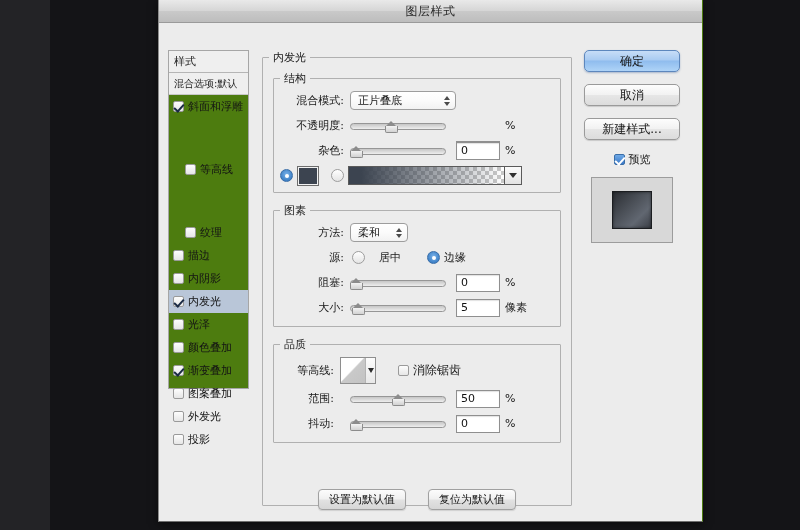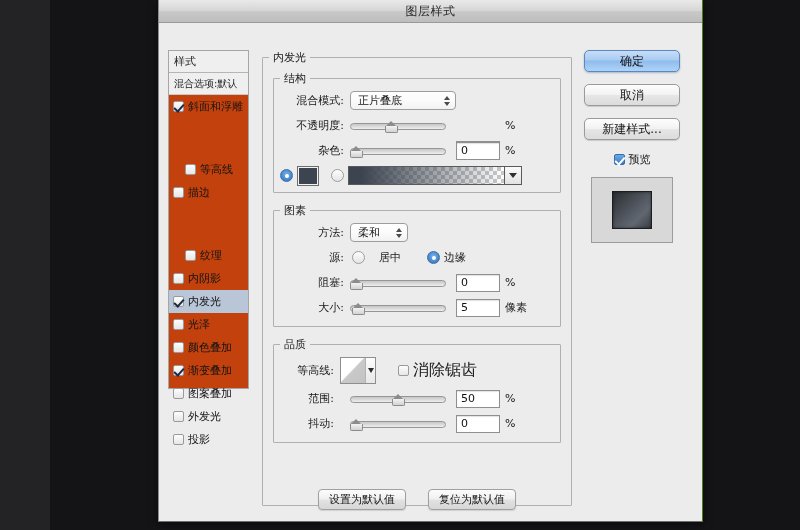--- a/index.html
+++ b/index.html
@@ -38,21 +38,21 @@
   }
   .titlebar .title {
     font-size: 12px; color: #2a2a2a; letter-spacing: .5px;
   }
 
   .body { position: relative; width: 100%; height: 499px; padding: 6px 0 0 0; }
 
   
   .sidebar {
     position: absolute; left: 9px; top: 27px; width: 81px; height: 339px;
-    background: #c2410c;
+    background: #4d7c0f;
     border: 1px solid #a6a6a6;
   }
   .side-head {
     height: 22px; display: flex; align-items: center; padding-left: 5px;
     font-size: 11px; color: #1d1d1d;
     border-bottom: 1px solid #b5b5b5;
     background: #efefef;
   }
   .side-sub {
     height: 22px; display: flex; align-items: center; padding-left: 5px;
@@ -312,27 +312,27 @@
         </div>
         <div class="side-list" id="side-list">
             <div class="side-item">
               <span class="cb on"></span>
               <span class="side-label">斜面和浮雕</span>
             </div>
             <div class="side-item sub">
               <span class="cb"></span>
               <span class="side-label">等高线</span>
             </div>
+            <div class="side-item sub">
+              <span class="cb"></span>
+              <span class="side-label">纹理</span>
+            </div>
             <div class="side-item">
               <span class="cb"></span>
               <span class="side-label">描边</span>
-            </div>
-            <div class="side-item sub">
-              <span class="cb"></span>
-              <span class="side-label">纹理</span>
             </div>
             <div class="side-item">
               <span class="cb"></span>
               <span class="side-label">内阴影</span>
             </div>
             <div class="side-item selected">
               <span class="cb on"></span>
               <span class="side-label">内发光</span>
             </div>
             <div class="side-item">
@@ -475,21 +475,21 @@
               <div class="row" style="height:32px;margin-top:2px;">
                 <span class="rlabel" style="width:60px;">等高线:</span>
                 <span class="contour" style="margin-left:6px;">
                   <span class="cthumb"></span>
                   <span class="cbtn">
                       <i></i>
                     </span>
                 </span>
                 <span style="display:inline-flex;align-items:center;margin-left:22px;">
                   <span class="cb"></span>
-                  <span style="font-size:16px;color:#181818;">消除锯齿</span>
+                  <span style="font-size:12px;color:#181818;">消除锯齿</span>
                 </span>
               </div>
 
               <div class="row">
                 <span class="rlabel" style="width:60px;">范围:</span>
                 <span class="slider" style="width:96px;margin-left:16px;">
                   <span class="track"></span>
                   <span class="thumb" style="left: 41.5px;"></span>
                 </span>
                 <span class="numfield" style="width:44px;margin-left:10px;">

